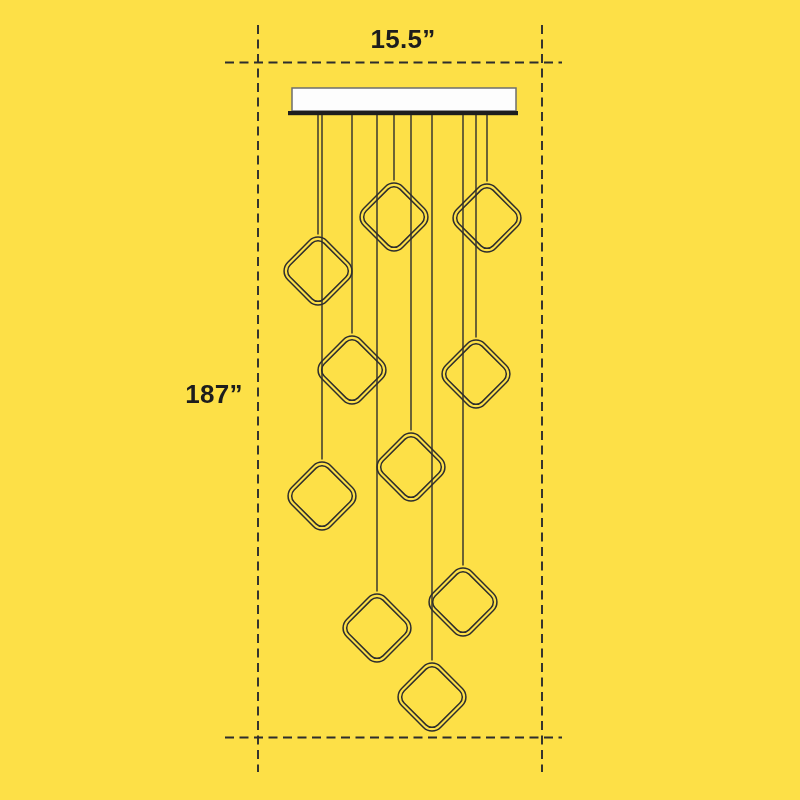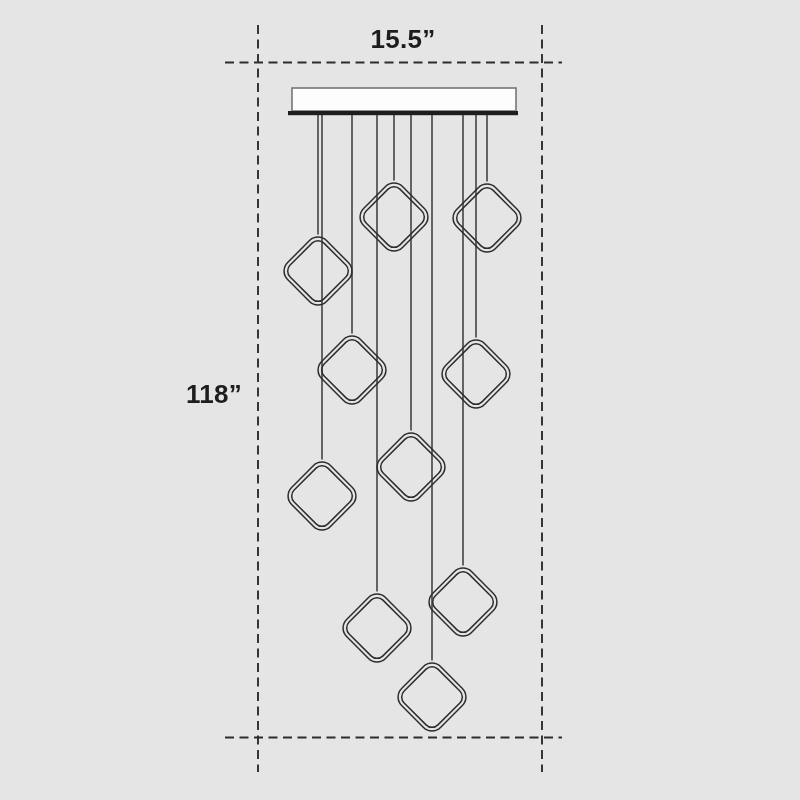--- a/index.html
+++ b/index.html
@@ -4,21 +4,21 @@
 <style>
   html, body {
     margin: 0;
     padding: 0;
     background: #ffffff;
   }
   .canvas {
     position: relative;
     width: 800px;
     height: 800px;
-    background: #e5e5e5;
+    background: #fde047;
     overflow: hidden;
     font-family: "Liberation Sans", sans-serif;
   }
   .diagram-svg {
     position: absolute;
     left: 0;
     top: 0;
     width: 800px;
     height: 800px;
   }
@@ -88,14 +88,14 @@
       <g transform="rotate(45 377 628)" fill="none" stroke="#2d2d2d" stroke-width="1.5">
         <rect x="349.5" y="600.5" width="55" height="55" rx="12"></rect>
         <rect x="353.1" y="604.1" width="47.8" height="47.8" rx="8.4"></rect>
       </g>
       <g transform="rotate(45 432 697)" fill="none" stroke="#2d2d2d" stroke-width="1.5">
         <rect x="404.5" y="669.5" width="55" height="55" rx="12"></rect>
         <rect x="408.1" y="673.1" width="47.8" height="47.8" rx="8.4"></rect>
       </g>
     </svg>
   <div class="dim-label" style="left: 403px; top: 39px; font-size: 26px; color: rgb(29, 29, 29);">15.5”</div>
-  <div class="dim-label" style="left: 214px; top: 394px; font-size: 26px; color: rgb(29, 29, 29);">118”</div>
+  <div class="dim-label" style="left: 214px; top: 394px; font-size: 26px; color: rgb(29, 29, 29);">187”</div>
 </div>
 
 </body></html>

